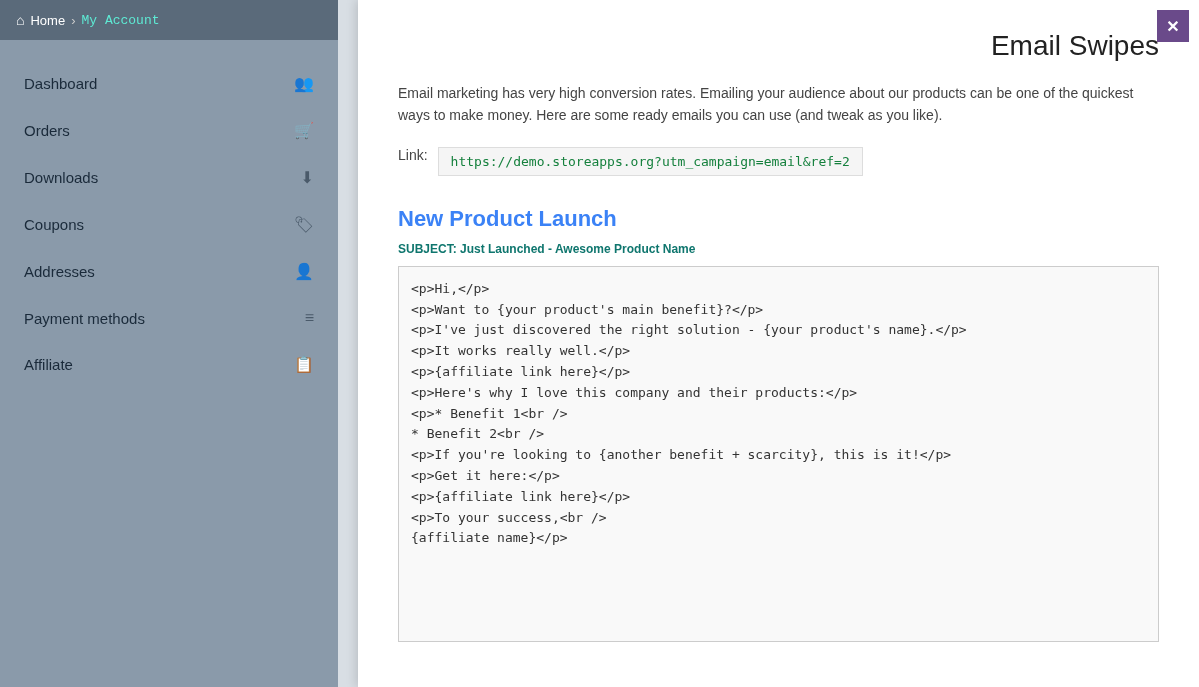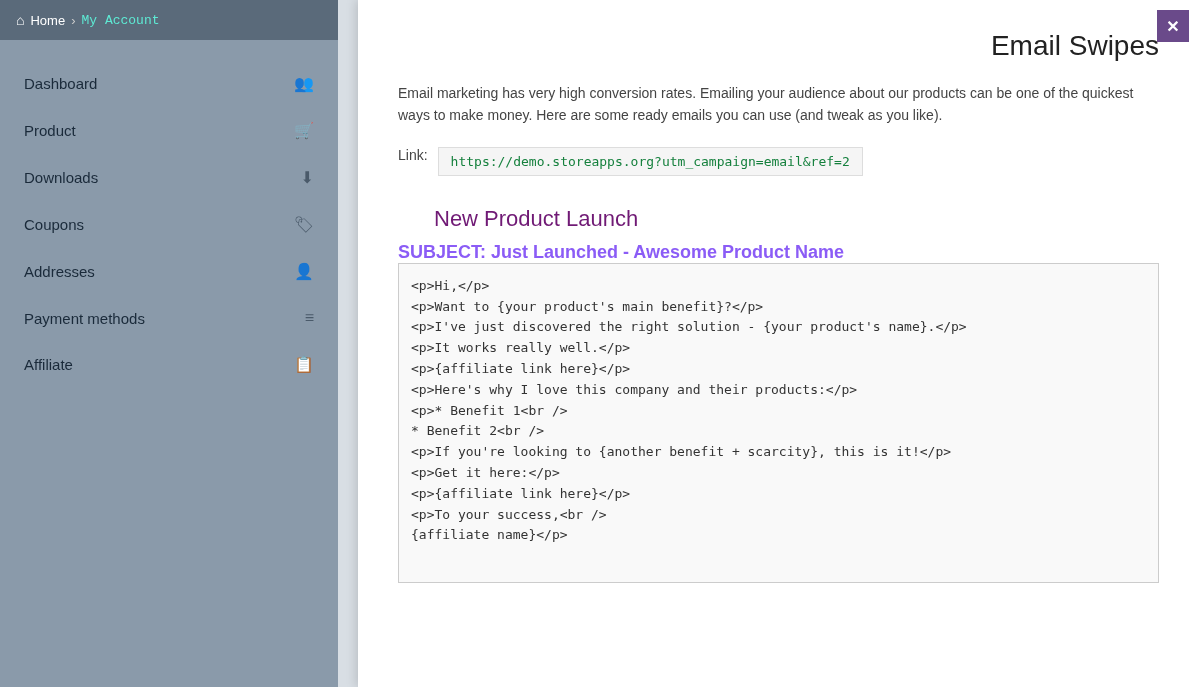--- a/index.html
+++ b/index.html
@@ -152,35 +152,35 @@
       background: #f5f5f5;
       border: 1px solid #ddd;
       padding: 6px 12px;
       font-family: monospace;
       font-size: 13px;
       color: #15803d;
     }
 
     .section-title {
       font-size: 22px;
-      font-weight: 400;
-      color: #701a75;
+      font-weight: 700;
+      color: #3b82f6;
       margin-bottom: 10px;
-      margin-left: 36px;
     }
 
     .subject-line {
-      font-size: 18px;
+      font-size: 12px;
       font-weight: 700;
-      color: #8b5cf6;
+      color: #0f766e;
+      margin-bottom: 10px;
     }
 
     .email-textarea {
       width: 100%;
-      height: 320px;
+      height: 376px;
       border: 1px solid #ccc;
       background: #f9f9f9;
       padding: 12px;
       font-size: 13px;
       color: #333;
       font-family: monospace;
       line-height: 1.6;
       overflow-y: auto;
       resize: none;
     }
@@ -198,21 +198,21 @@
     </div>
   </div>
 
   <nav class="sidebar-nav">
 
     <div class="nav-item">
       <span class="nav-label">Dashboard</span>
       <span class="nav-icon">👥</span>
     </div>
     <div class="nav-item">
-      <span class="nav-label">Product</span>
+      <span class="nav-label">Orders</span>
       <span class="nav-icon">🛒</span>
     </div>
     <div class="nav-item">
       <span class="nav-label">Downloads</span>
       <span class="nav-icon">⬇</span>
     </div>
     <div class="nav-item">
       <span class="nav-label">Coupons</span>
       <span class="nav-icon">🏷</span>
     </div>

